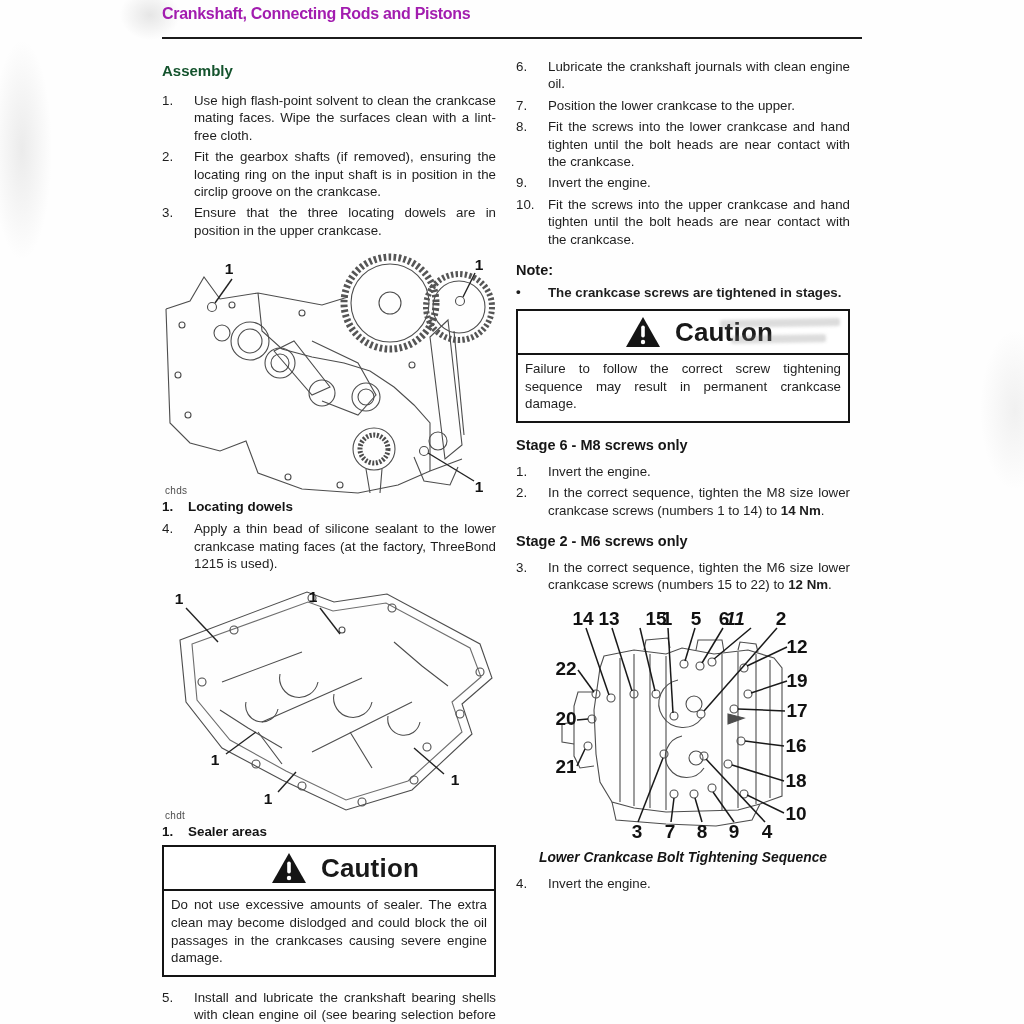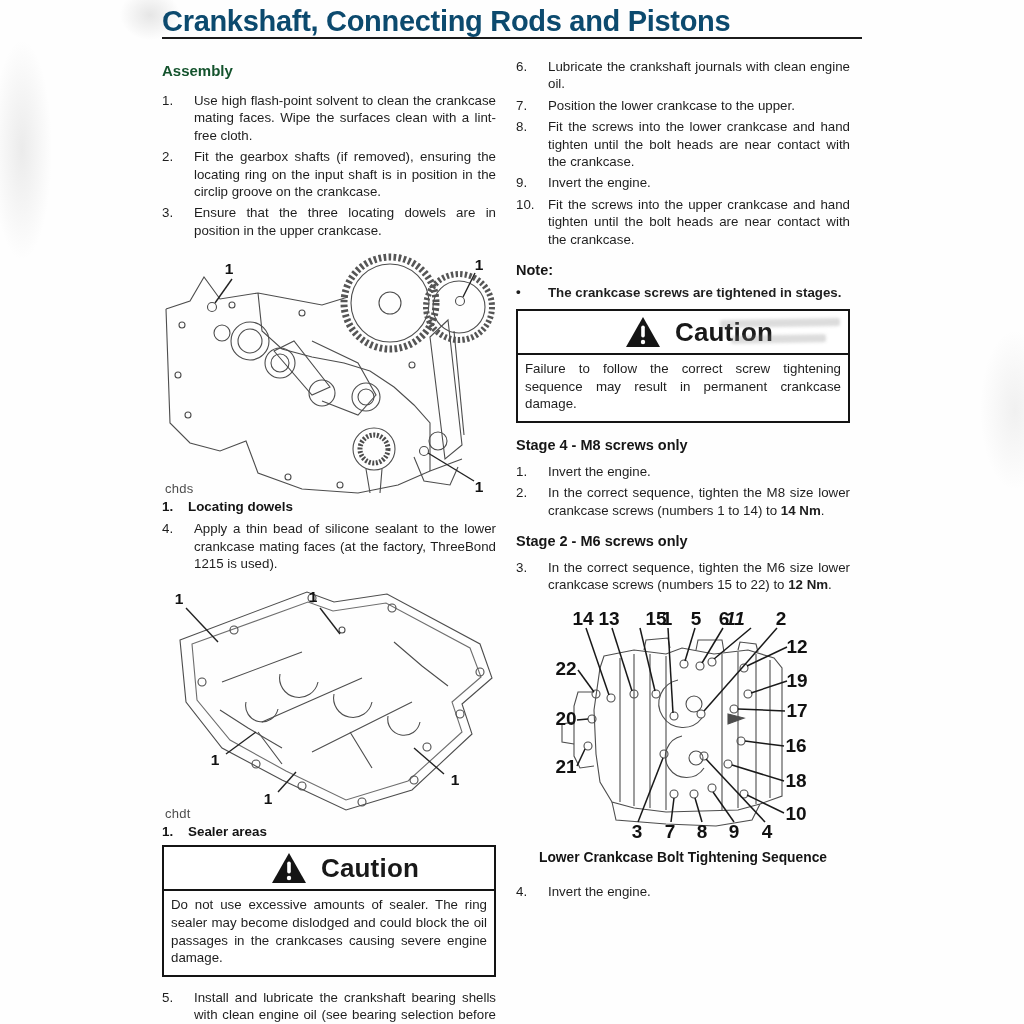--- a/index.html
+++ b/index.html
@@ -10,21 +10,21 @@
     color:#1e1e1e;
   }
   .page{position:absolute;inset:0;background:#fefefe;}
   .smudge{position:absolute;pointer-events:none;}
   .smudge.a{left:-8px;top:40px;width:60px;height:220px;background:radial-gradient(closest-side,rgba(120,120,120,.14),rgba(120,120,120,0));}
   .smudge.b{left:120px;top:-10px;width:60px;height:50px;background:radial-gradient(closest-side,rgba(120,120,120,.18),rgba(120,120,120,0));}
   .smudge.c{left:980px;top:330px;width:70px;height:160px;background:radial-gradient(closest-side,rgba(120,120,120,.10),rgba(120,120,120,0));}
 
   .title{
     position:absolute;left:162px;top:5px;
-    font-size:29px;font-weight:bold;color:#0c4a6e;letter-spacing:-0.3px;
+    font-size:16px;font-weight:bold;color:#a21caf;letter-spacing:-0.3px;
   }
   .rule{position:absolute;left:162px;top:37px;width:700px;height:2px;background:#1b1b1b;}
 
   .col{position:absolute;top:54px;width:334px;}
   .col-left{left:162px;}
   .col-right{left:516px;}
 
   .h1{font-size:15px;font-weight:bold;margin:8px 0 13px;color:#14532d;}
   .subhead{font-size:14.5px;font-weight:bold;margin:14px 0 10px;color:#161616;}
 
@@ -41,30 +41,30 @@
   .caution-head{
     position:relative;display:flex;align-items:center;justify-content:center;
     gap:14px;height:42px;border-bottom:2.5px solid #141414;overflow:hidden;padding-left:32px;
   }
   .caution-word{font-size:26px;font-weight:bold;color:#191919;letter-spacing:0.2px;}
   .caution-body{padding:5px 7px 8px 7px;font-size:13.3px;line-height:17.6px;text-align:justify;}
   .bleed{position:absolute;background:rgba(130,130,130,0.28);filter:blur(1.6px);border-radius:2px;}
 
   .fig{position:relative;}
   .fig svg{display:block;}
-  .figcode{position:absolute;left:3px;bottom:1px;font-size:13px;color:#4e4e4e;letter-spacing:0.3px;}
+  .figcode{position:absolute;left:3px;bottom:1px;font-size:10px;color:#4e4e4e;letter-spacing:0.3px;}
   .figlabel{
     position:absolute;transform:translate(-50%,-50%);
     font-weight:bold;color:#111;
   }
   .fl-15{font-size:15.5px;}
   .fl-16{font-size:19px;}
   .figcap{display:flex;font-weight:bold;font-size:13.4px;margin:2px 0 6px 0;color:#141414;}
   .figcap .cnum{width:26px;flex:none;}
-  .figcap-center{display:block;text-align:center;font-weight:bold;font-size:13.8px;margin:4px 0 18px 0;color:#141414;}
+  .figcap-center{display:block;text-align:center;font-weight:bold;font-size:13.8px;margin:4px 0 10px 0;color:#141414;font-style:italic;}
 
   .mt4{margin-top:4px;} .mt6{margin-top:6px;} .mt8{margin-top:8px;}
   .mt10{margin-top:10px;} .mt12{margin-top:12px;}
   .gap-list{margin-top:13px;}
 </style>
 </head>
 <body>
 
 <div class="page">
   <div class="smudge a"></div>
@@ -217,21 +217,21 @@
 
     <div class="caution mt6">
       <div class="caution-head">
         <svg width="36" height="32" viewBox="0 0 36 32">
           <polygon points="18,1 35,31 1,31" fill="#141414"></polygon>
           <rect x="16.2" y="9.5" width="3.6" height="12" rx="1.8" fill="#ffffff"></rect>
           <circle cx="18" cy="26" r="2.2" fill="#ffffff"></circle>
         </svg>
         <span class="caution-word">Caution</span>
       </div>
-      <div class="caution-body">Do not use excessive amounts of sealer. The ring sealer may become dislodged and could block the oil passages in the crankcases causing severe engine damage.</div>
+      <div class="caution-body">Do not use excessive amounts of sealer. The extra clean may become dislodged and could block the oil passages in the crankcases causing severe engine damage.</div>
     </div>
 
     <div class="step mt12">
       <span class="num">5.</span>
       <div class="txt">Install and lubricate the crankshaft bearing shells with clean engine oil (see bearing selection before proceeding).</div>
     </div>
   </div>
 
   <div class="col col-right">
     <div class="mt4">
@@ -270,21 +270,21 @@
         <svg width="36" height="32" viewBox="0 0 36 32">
           <polygon points="18,1 35,31 1,31" fill="#141414"></polygon>
           <rect x="16.2" y="9.5" width="3.6" height="12" rx="1.8" fill="#ffffff"></rect>
           <circle cx="18" cy="26" r="2.2" fill="#ffffff"></circle>
         </svg>
         <span class="caution-word">Caution</span>
       </div>
       <div class="caution-body">Failure to follow the correct screw tightening sequence may result in permanent crankcase damage.</div>
     </div>
 
-    <div class="subhead">Stage 4 - M8 screws only</div>
+    <div class="subhead">Stage 6 - M8 screws only</div>
     <div class="step">
       <span class="num">1.</span>
       <div class="txt"><span>Invert the engine.</span><b></b><span></span></div>
     </div>
     <div class="step">
       <span class="num">2.</span>
       <div class="txt"><span>In the correct sequence, tighten the M8 size lower crankcase screws (numbers 1 to 14) to </span><b>14 Nm</b><span>.</span></div>
     </div>
 
     <div class="subhead">Stage 2 - M6 screws only</div>

